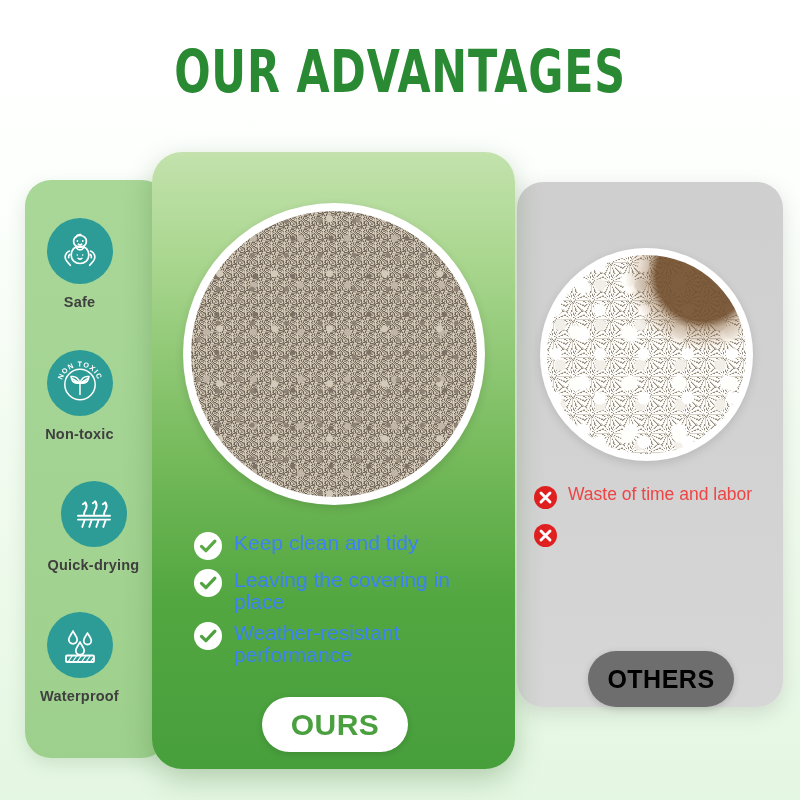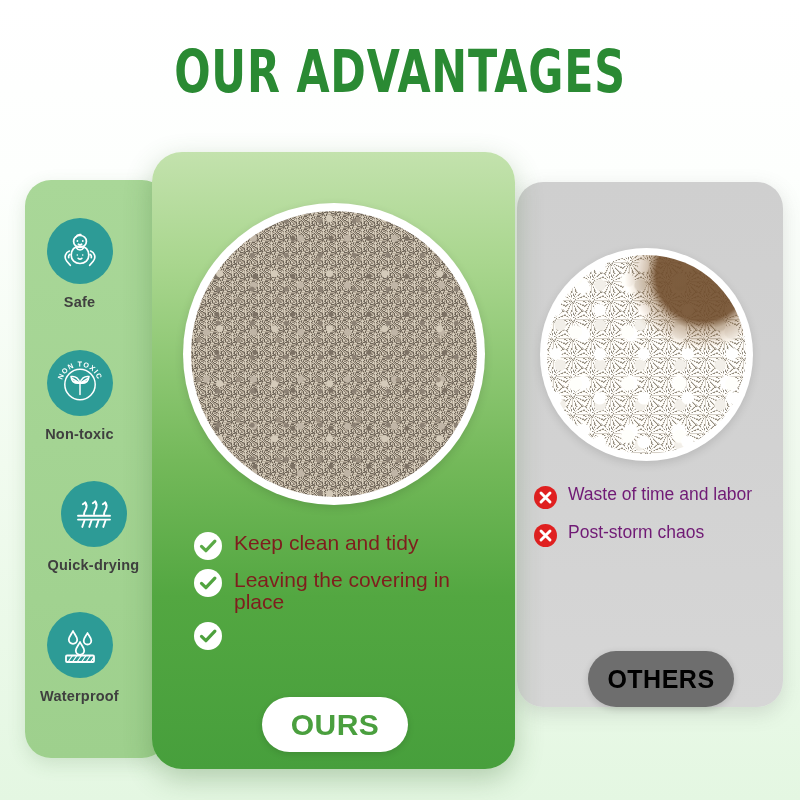--- a/index.html
+++ b/index.html
@@ -85,26 +85,26 @@
       repeating-conic-gradient(from 40deg at 65% 70%, #f7f5f1 0deg 6deg, #b3ada3 6deg 11deg, #dedad3 11deg 18deg),
       #dcd8d1;
     background-size: 100% 100%, 44px 44px, 52px 52px, 40px 40px, 48px 48px, 19px 19px, 16px 16px, 100% 100%;
     filter:contrast(1.05) brightness(1.04);
   }
 
   
   .pro-list { position:absolute; left:193px; top:530px; width:310px; }
   .pro-item { display:flex; align-items:flex-start; margin-bottom:6px; }
   .pro-item .tick { flex:0 0 auto; width:30px; height:30px; margin-right:11px; margin-top:1px; }
-  .pro-text { color:#7f1d1d; font-size:21px; line-height:1.06; padding-top:2px; }
+  .pro-text { color:#3b82f6; font-size:21px; line-height:1.06; padding-top:2px; }
 
   .con-list { position:absolute; left:533px; top:484px; width:258px; }
   .con-item { display:flex; align-items:flex-start; margin-bottom:12px; }
   .con-item .cross { flex:0 0 auto; width:25px; height:25px; margin-right:10px; margin-top:1px; }
-  .con-text { color:#701a75; font-size:17.5px; line-height:1.22; }
+  .con-text { color:#ef4444; font-size:17.5px; line-height:1.22; }
 
   
   .pill {
     position:absolute; display:flex; align-items:center; justify-content:center;
     border-radius:999px; font-weight:bold; letter-spacing:.5px;
   }
   .pill-ours {
     left:262px; top:697px; width:146px; height:55px;
     background:#ffffff; color:#4a9f3e; font-size:30px;
     box-shadow:0 2px 7px rgba(0,0,0,.13);
@@ -209,21 +209,20 @@
     </span>
     <span class="con-text">Waste of time and labor</span>
   </div>
   <div class="con-item">
     <span class="cross">
       <svg width="25" height="25" viewBox="0 0 25 25">
         <circle cx="12.5" cy="12.5" r="11.5" fill="#e02020"></circle>
         <path d="M8 8l9 9M17 8l-9 9" stroke="#fff" stroke-width="2.9" stroke-linecap="round"></path>
       </svg>
     </span>
-    <span class="con-text">Post-storm chaos</span>
   </div>
 </div>
 
 <div class="pill pill-others">OTHERS</div>
 
 <div class="card card-center"></div>
 
 <div class="photo photo-ours">
   <div class="photo-inner"></div>
 </div>
@@ -247,16 +246,17 @@
     </span>
     <span class="pro-text">Leaving the covering in place</span>
   </div>
   <div class="pro-item">
     <span class="tick">
       <svg width="30" height="30" viewBox="0 0 30 30">
         <circle cx="15" cy="15" r="14" fill="#ffffff"></circle>
         <path d="M8.5 15.4l4.4 4.3 9-9.6" fill="none" stroke="#4da03d" stroke-width="3.2" stroke-linecap="round" stroke-linejoin="round"></path>
       </svg>
     </span>
+    <span class="pro-text">Weather-resistant performance</span>
   </div>
 </div>
 
 <div class="pill pill-ours">OURS</div>
 
 </body></html>

